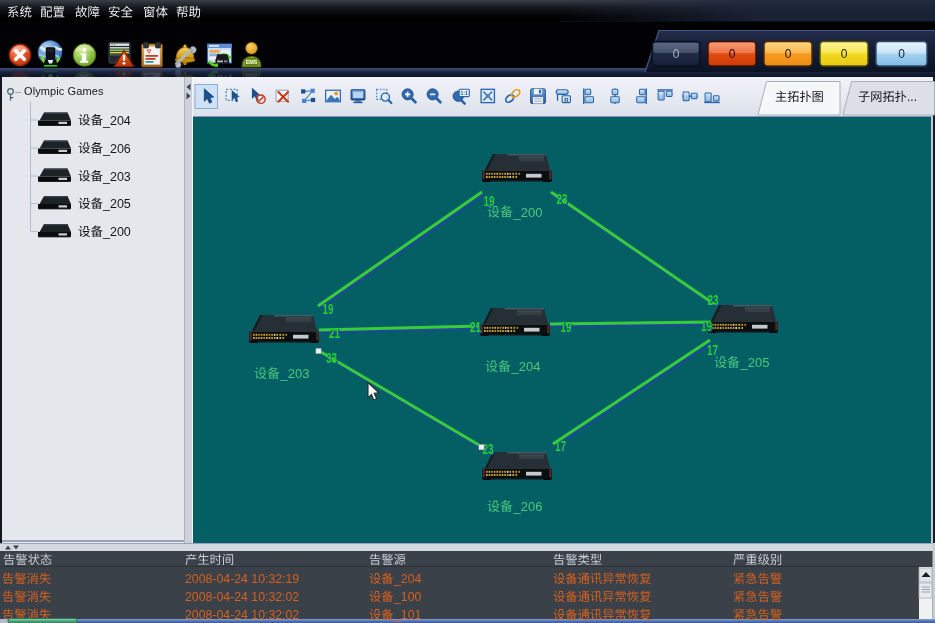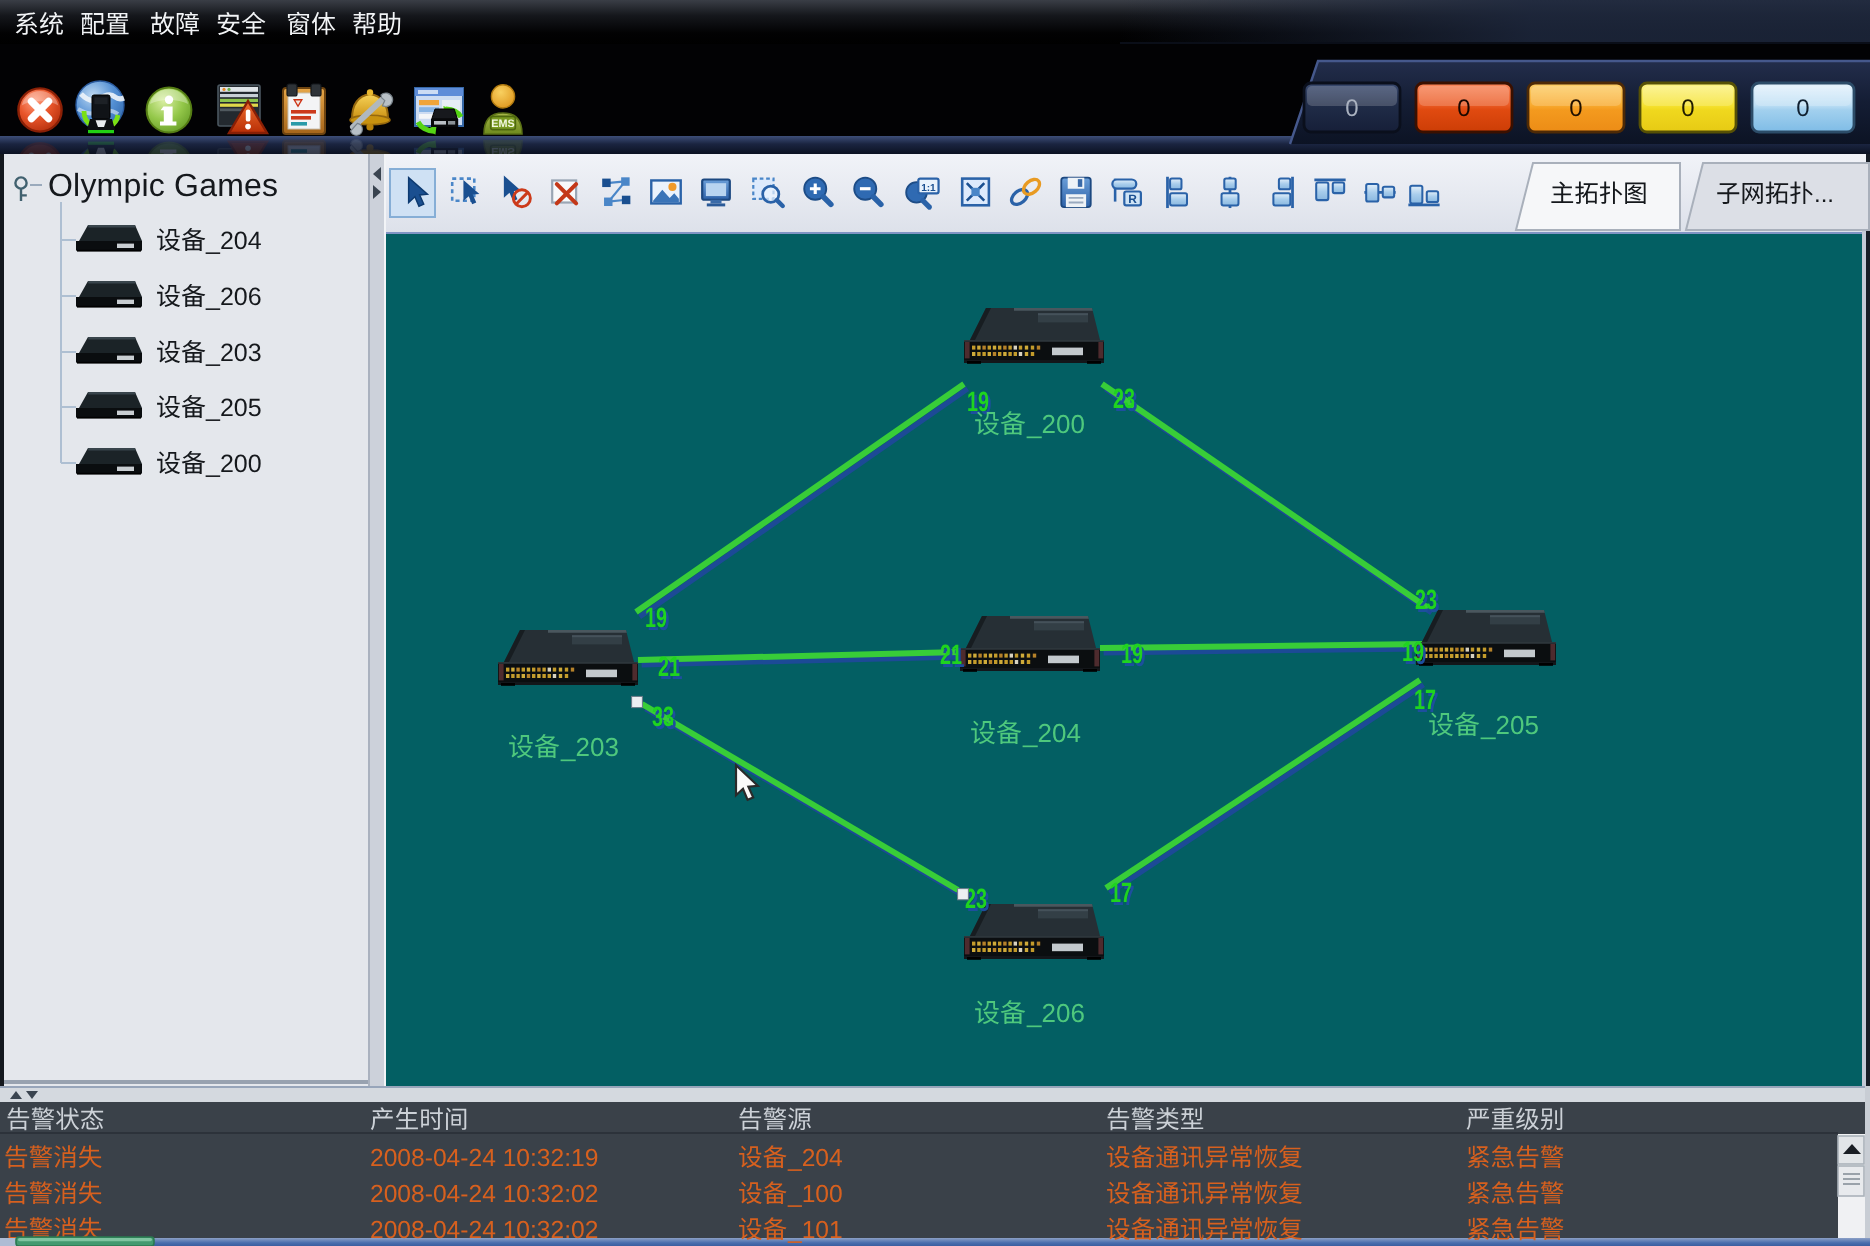--- a/index.html
+++ b/index.html
@@ -708,12 +708,12 @@
     <polygon points="921.5,577 930.5,577 926,572" fill="#1a1e24"></polygon>
     <rect x="919" y="583" width="13" height="15" fill="#e8eaed" stroke="#aab2ba" stroke-width="0.8"></rect>
     <path d="M921.5,587 H930 M921.5,589.5 H930 M921.5,592 H930" stroke="#9aa2aa" stroke-width="1"></path>
     <rect x="932.5" y="543" width="2.5" height="76" fill="#c8cdd4"></rect>
     <polygon points="5,549.5 11,549.5 8,545.5" fill="#3a4450"></polygon>
     <polygon points="13,545.5 19,545.5 16,549.5" fill="#3a4450"></polygon>
     <rect x="0" y="619" width="8" height="4" fill="#aebcd4"></rect>
     <rect x="8" y="618.5" width="69" height="4.5" rx="1.5" fill="#439a70" stroke="#2a7a50" stroke-width="0.8"></rect>
     <rect x="9" y="619" width="67" height="1.6" rx="0.8" fill="#8fd0ae" opacity="0.8"></rect>
   </svg>
-<div class="abs" style="left:24px;top:85px;font-size:16px;letter-spacing:0.1px;color:#15181c;z-index:30">Olympic Games</div>
+<div class="abs" style="left:24px;top:85px;font-size:11px;letter-spacing:0.1px;color:#15181c;z-index:30">Olympic Games</div>
 </body></html>

